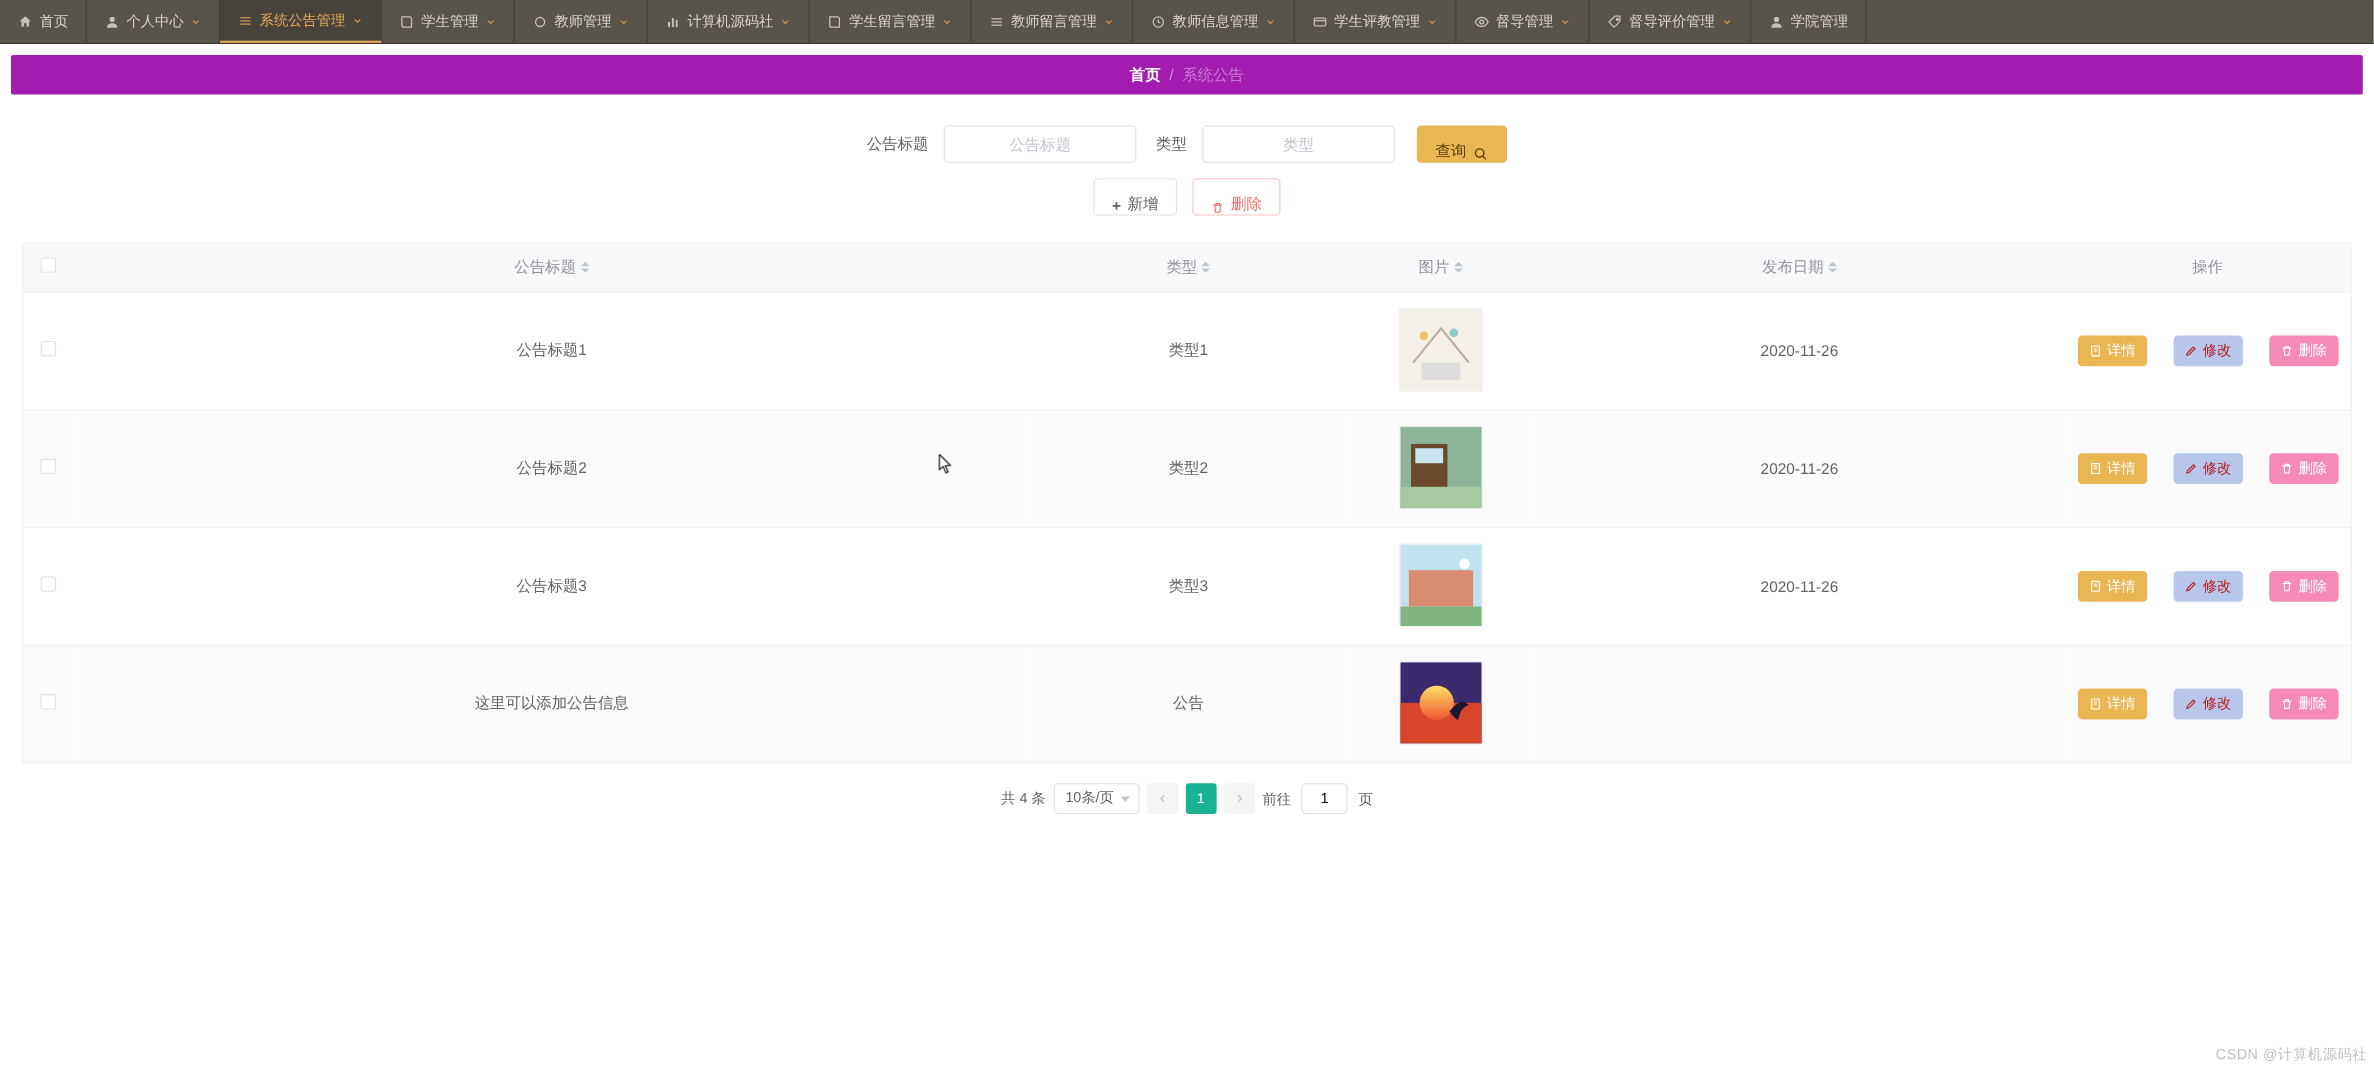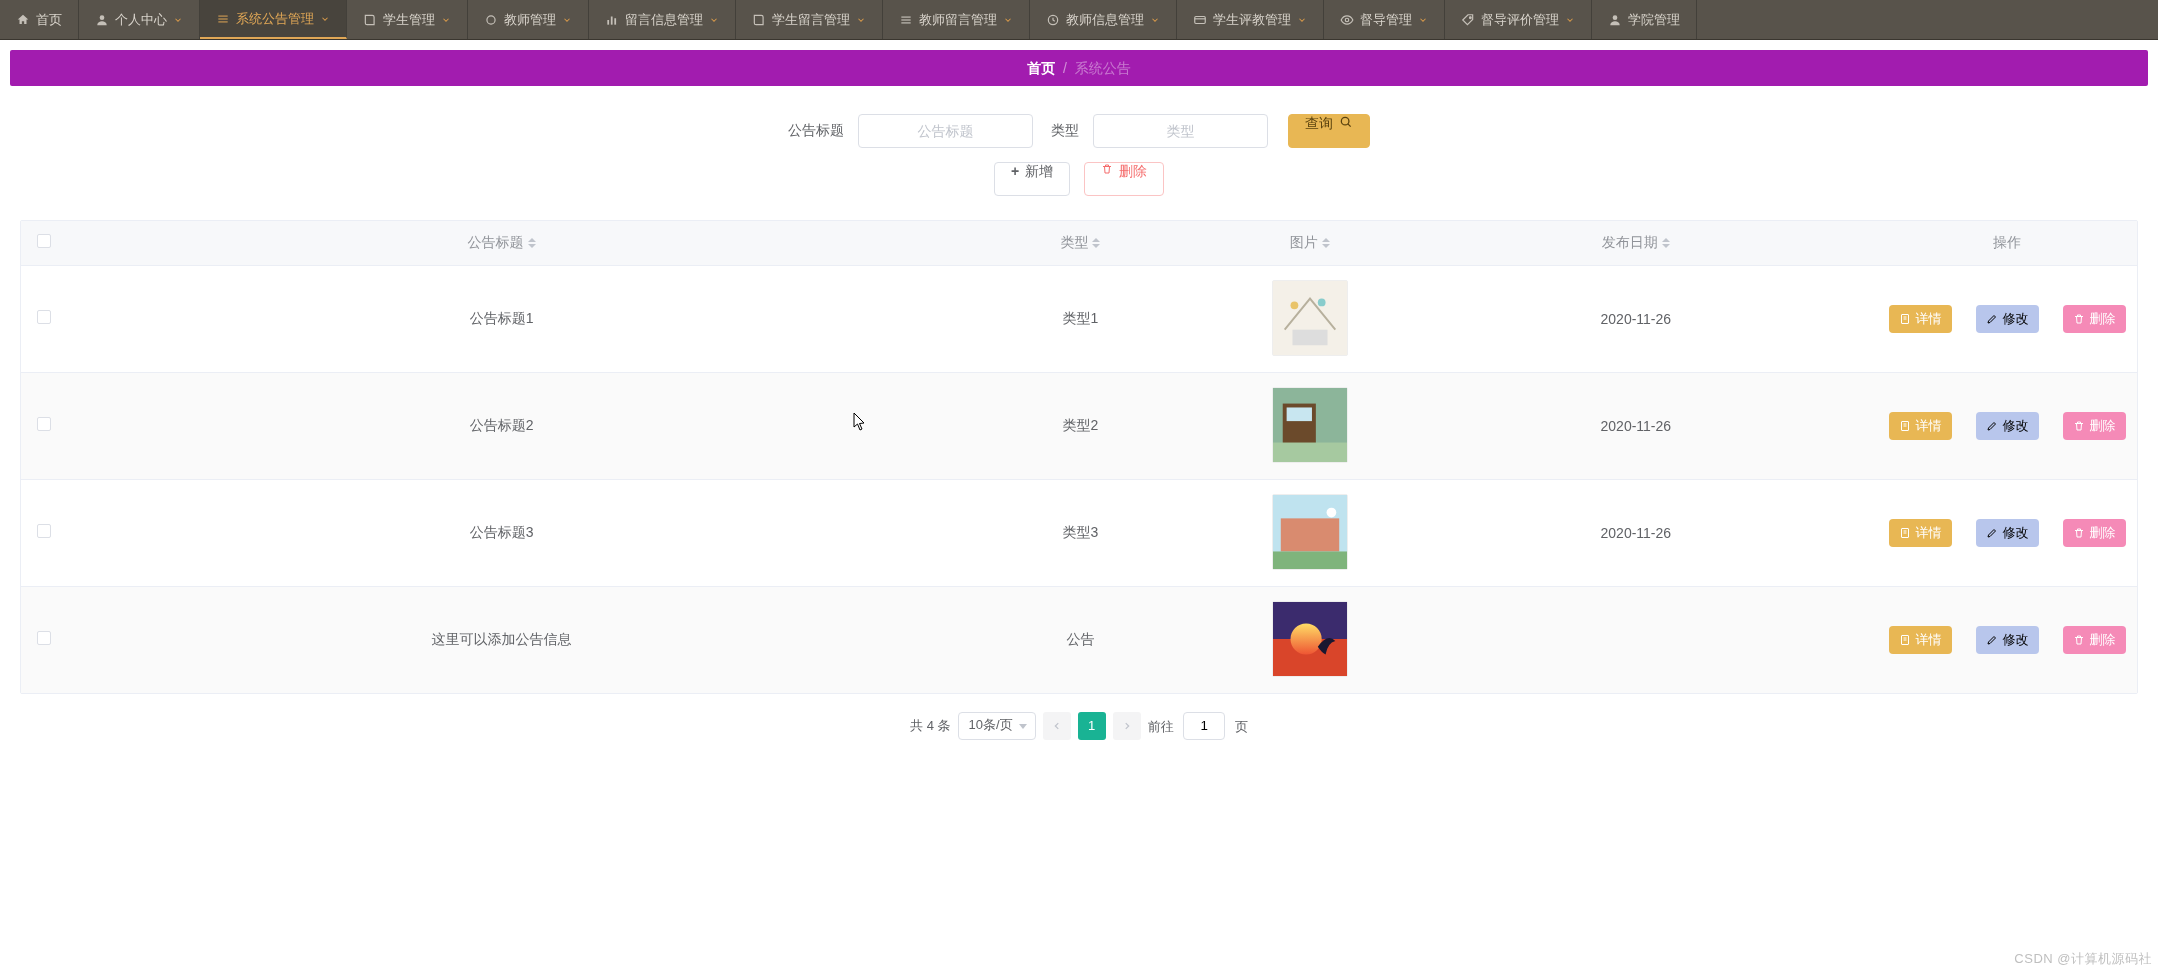--- a/index.html
+++ b/index.html
@@ -14,42 +14,42 @@
   .crumbwrap { padding:10px 10px 0 10px; }
   .crumb { background:#a21caf; color:#fff; text-align:center; height:36px; line-height:36px; border-radius:2px; font-size:14px; }
   .crumb .sep { opacity:.5; margin:0 4px; }
   .crumb .cur { opacity:.4; }
   .crumb .home { font-weight:600; }
   
   .tools { margin-top:28px; display:flex; justify-content:center; align-items:center; gap:10px; }
   .lbl { color:#606266; font-size:14px; margin-right:4px; }
   .inp { height:34px; width:175px; border:1px solid #dcdfe6; border-radius:4px; padding:0 12px; font-size:14px; color:#606266; text-align:center; }
   .inp::placeholder { color:#c0c4cc; }
-  .btn { height:34px; border-radius:4px; display:inline-flex; align-items:flex-start; justify-content:center; gap:6px; padding:0 16px; cursor:pointer; border:1px solid transparent; font-size:14px; }
+  .btn { height:34px; border-radius:4px; display:inline-flex; align-items:flex-end; justify-content:center; gap:6px; padding:0 16px; cursor:pointer; border:1px solid transparent; font-size:14px; }
   .btn-primary { background:#e8b754; color:#5a420e; border-color:#e8b754; }
   .actionrow { margin-top:14px; display:flex; justify-content:center; gap:14px; }
   .btn-plain { background:#fff; border:1px solid #dcdfe6; color:#606266; }
   .btn-plain .plus { font-weight:600; }
   .btn-danger-outline { background:#fff; border:1px solid #fbc4c4; color:#f56c6c; }
   
   .tablewrap { margin:24px 20px 0 20px; border:1px solid #ebeef5; border-radius:2px; }
   table { width:100%; border-collapse:collapse; }
   thead th { background:#f7f8fa; color:#909399; font-weight:500; height:44px; border-bottom:1px solid #ebeef5; font-size:14px; }
   tbody td { border-top:1px solid #ebeef5; text-align:center; color:#606266; padding:14px 8px; vertical-align:middle; }
   tbody tr.even { background:#fafafa; }
   .chk { width:14px; height:14px; border:1px solid #dcdfe6; border-radius:2px; display:inline-block; background:#fff;}
   .sorter { display:inline-flex; flex-direction:column; margin-left:4px; vertical-align:middle; }
   .sorter i { width:0; height:0; border-left:4px solid transparent; border-right:4px solid transparent; }
   .sorter .up { border-bottom:4px solid #c0c4cc; margin-bottom:2px; }
   .sorter .dn { border-top:4px solid #c0c4cc; }
   .thumb { width:76px; height:76px; display:inline-flex; align-items:center; justify-content:center; border:1px solid #eee; background:#f5f5f5; color:#bbb; font-size:11px; border-radius:2px; }
   
   .rowbtn { height:28px; padding:0 10px; border-radius:4px; display:inline-flex; align-items:center; gap:5px; font-size:13px; cursor:pointer; border:none; }
   .rowbtn.detail { background:#e8b754; color:#fff; }
-  .rowbtn.edit { background:#b8c6ec; color:#000000; }
+  .rowbtn.edit { background:#b8c6ec; color:#b91c1c; }
   .rowbtn.del { background:#f58ab7; color:#fff; }
   .rowbtns { display:flex; gap:24px; justify-content:center; }
   .miniico { width:12px; height:12px; }
   
   .pager { display:flex; align-items:center; justify-content:center; gap:7px; margin:18px 0 40px; font-size:13px; color:#606266; }
   .pgsel { height:28px; border:1px solid #dcdfe6; border-radius:4px; padding:0 22px 1px 10px; background:#fff; position:relative; display:inline-flex; align-items:center; color:#606266;}
   .pgsel::after { content:""; position:absolute; right:8px; top:11px; border-left:4px solid transparent; border-right:4px solid transparent; border-top:5px solid #c0c4cc; }
   .pgbtn { width:28px; height:28px; display:inline-flex; align-items:center; justify-content:center; border-radius:3px; background:#f4f4f5; color:#c0c4cc; cursor:pointer; }
   .pgbtn.cur { background:#19b394; color:#fff; }
   .pgbtn.disabled { cursor:not-allowed; }
@@ -128,21 +128,21 @@
       </span>
     </div>
     <div class="topnav-item">
       <span class="ico">
         <svg viewBox="0 0 24 24" width="14" height="14" fill="currentColor">
           <rect x="4" y="12" width="3" height="8"></rect>
           <rect x="10" y="6" width="3" height="14"></rect>
           <rect x="16" y="9" width="3" height="11"></rect>
         </svg>
       </span>
-      <span>留言信息管理</span>
+      <span>计算机源码社</span>
       <span class="chev">
         <svg viewBox="0 0 24 24" width="10" height="10" fill="none" stroke="currentColor" stroke-width="2.5">
           <polyline points="6 9 12 15 18 9"></polyline>
         </svg>
       </span>
     </div>
     <div class="topnav-item">
       <span class="ico">
         <svg viewBox="0 0 24 24" width="14" height="14" fill="none" stroke="currentColor" stroke-width="2">
           <path d="M4 4h12a3 3 0 013 3v13H7a3 3 0 01-3-3z"></path>

